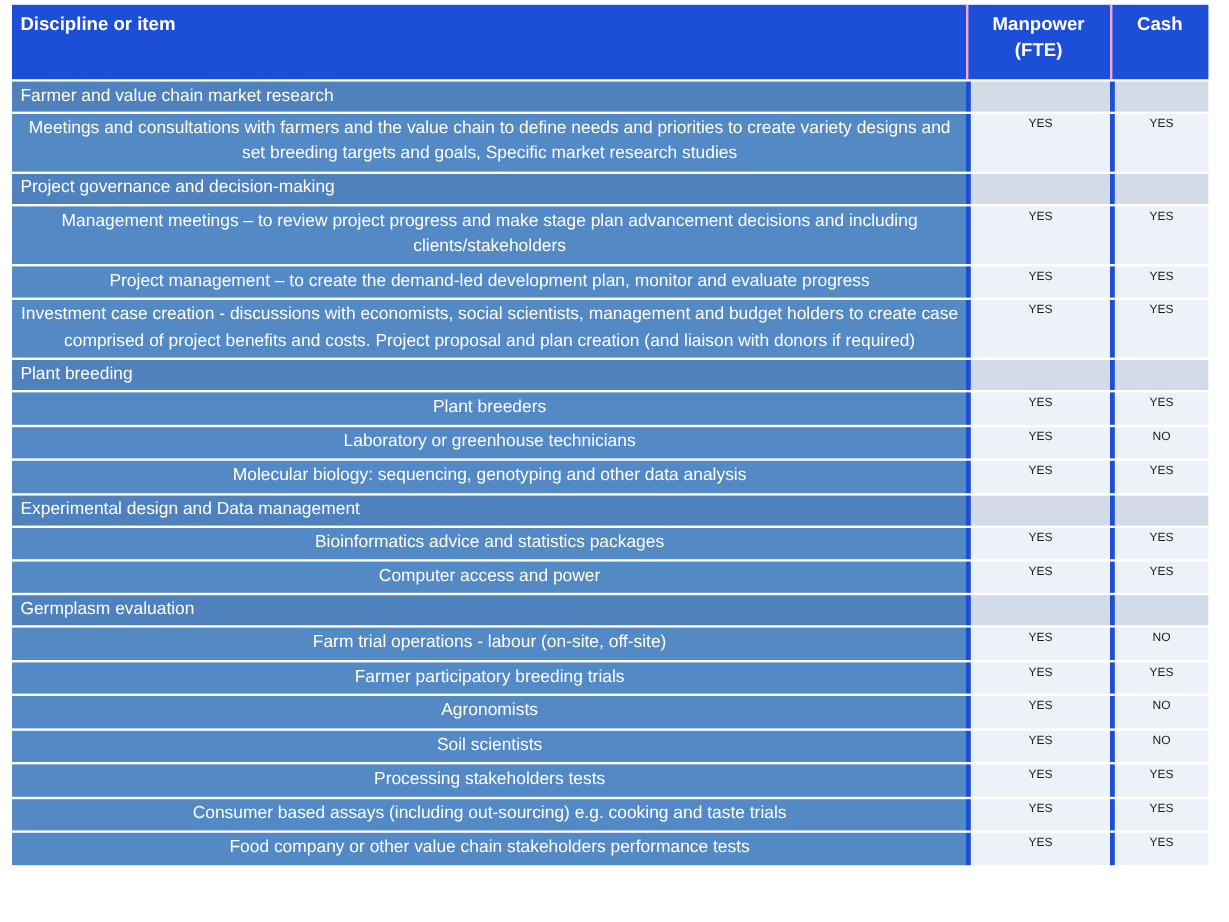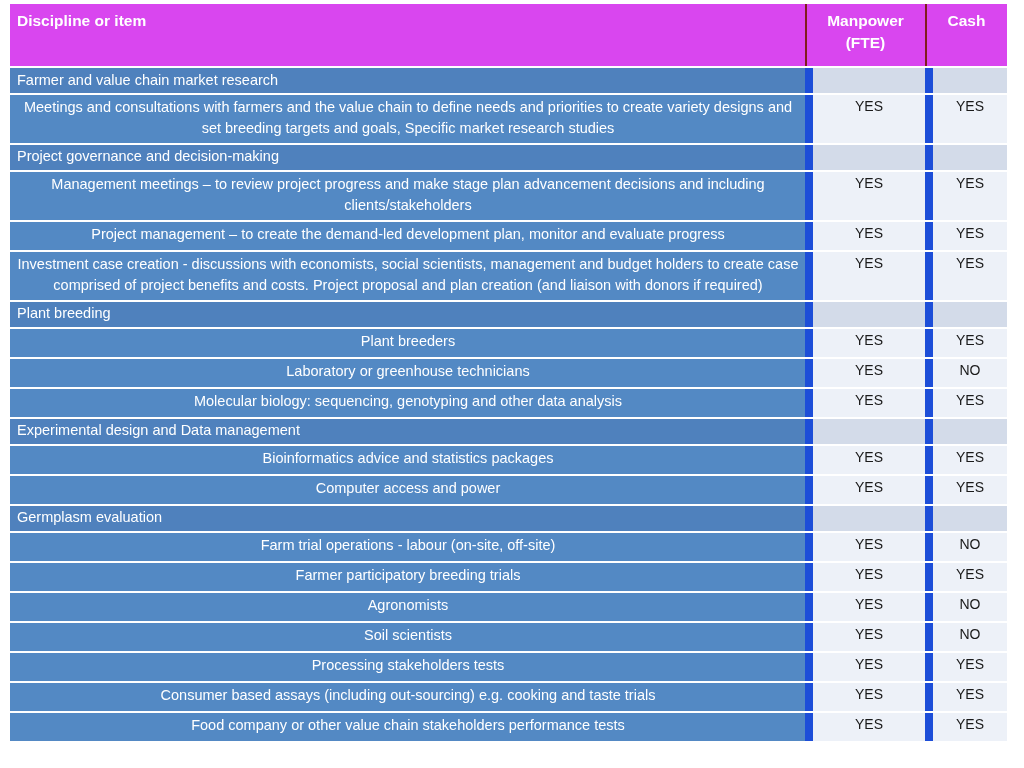--- a/index.html
+++ b/index.html
@@ -29,36 +29,36 @@
     border-spacing: 0 2px;
     table-layout: fixed;
   }
 
   col.c-item  { width: 795px; }
   col.c-man   { width: 120px; }
   col.c-cash  { width: 82px; }
 
   
   tr.head-row th {
-    background: #d946ef;
+    background: #1d4ed8;
     color: #ffffff;
     font-size: 15.5px;
     font-weight: bold;
     padding: 6px 6px 6px 7px;
     vertical-align: top;
     border: none;
     line-height: 1.45;
   }
   tr.head-row th.h-item {
     text-align: left;
     height: 50px;
   }
   tr.head-row th.h-num {
     text-align: center;
-    border-left: 2px solid #7f1d1d;
+    border-left: 2px solid #f9a8d4;
     padding-left: 2px;
     padding-right: 3px;
   }
 
   
   td.sec-label {
     background: #4f81bd;
     color: #ffffff;
     font-weight: normal;
     font-size: 14.5px;
@@ -76,25 +76,25 @@
     font-weight: normal;
     font-size: 14.5px;
     padding: 2px 6px 3px 7px;
     line-height: 1.48;
     text-align: center;
     vertical-align: top;
   }
   td.val {
     background: #edf1f8;
     color: #1a1a1a;
-    font-size: 14px;
+    font-size: 10px;
     text-align: center;
     vertical-align: top;
     padding: 3px 2px 9px 2px;
-    border-left: 8px solid #1d4ed8;
+    border-left: 4px solid #1d4ed8;
   }
   td.val.blank { background: #d3dbe9; }
 </style>
 </head>
 <body>
 
 <div id="sheet">
   <table class="req-table">
     <colgroup>
       <col class="c-item">

